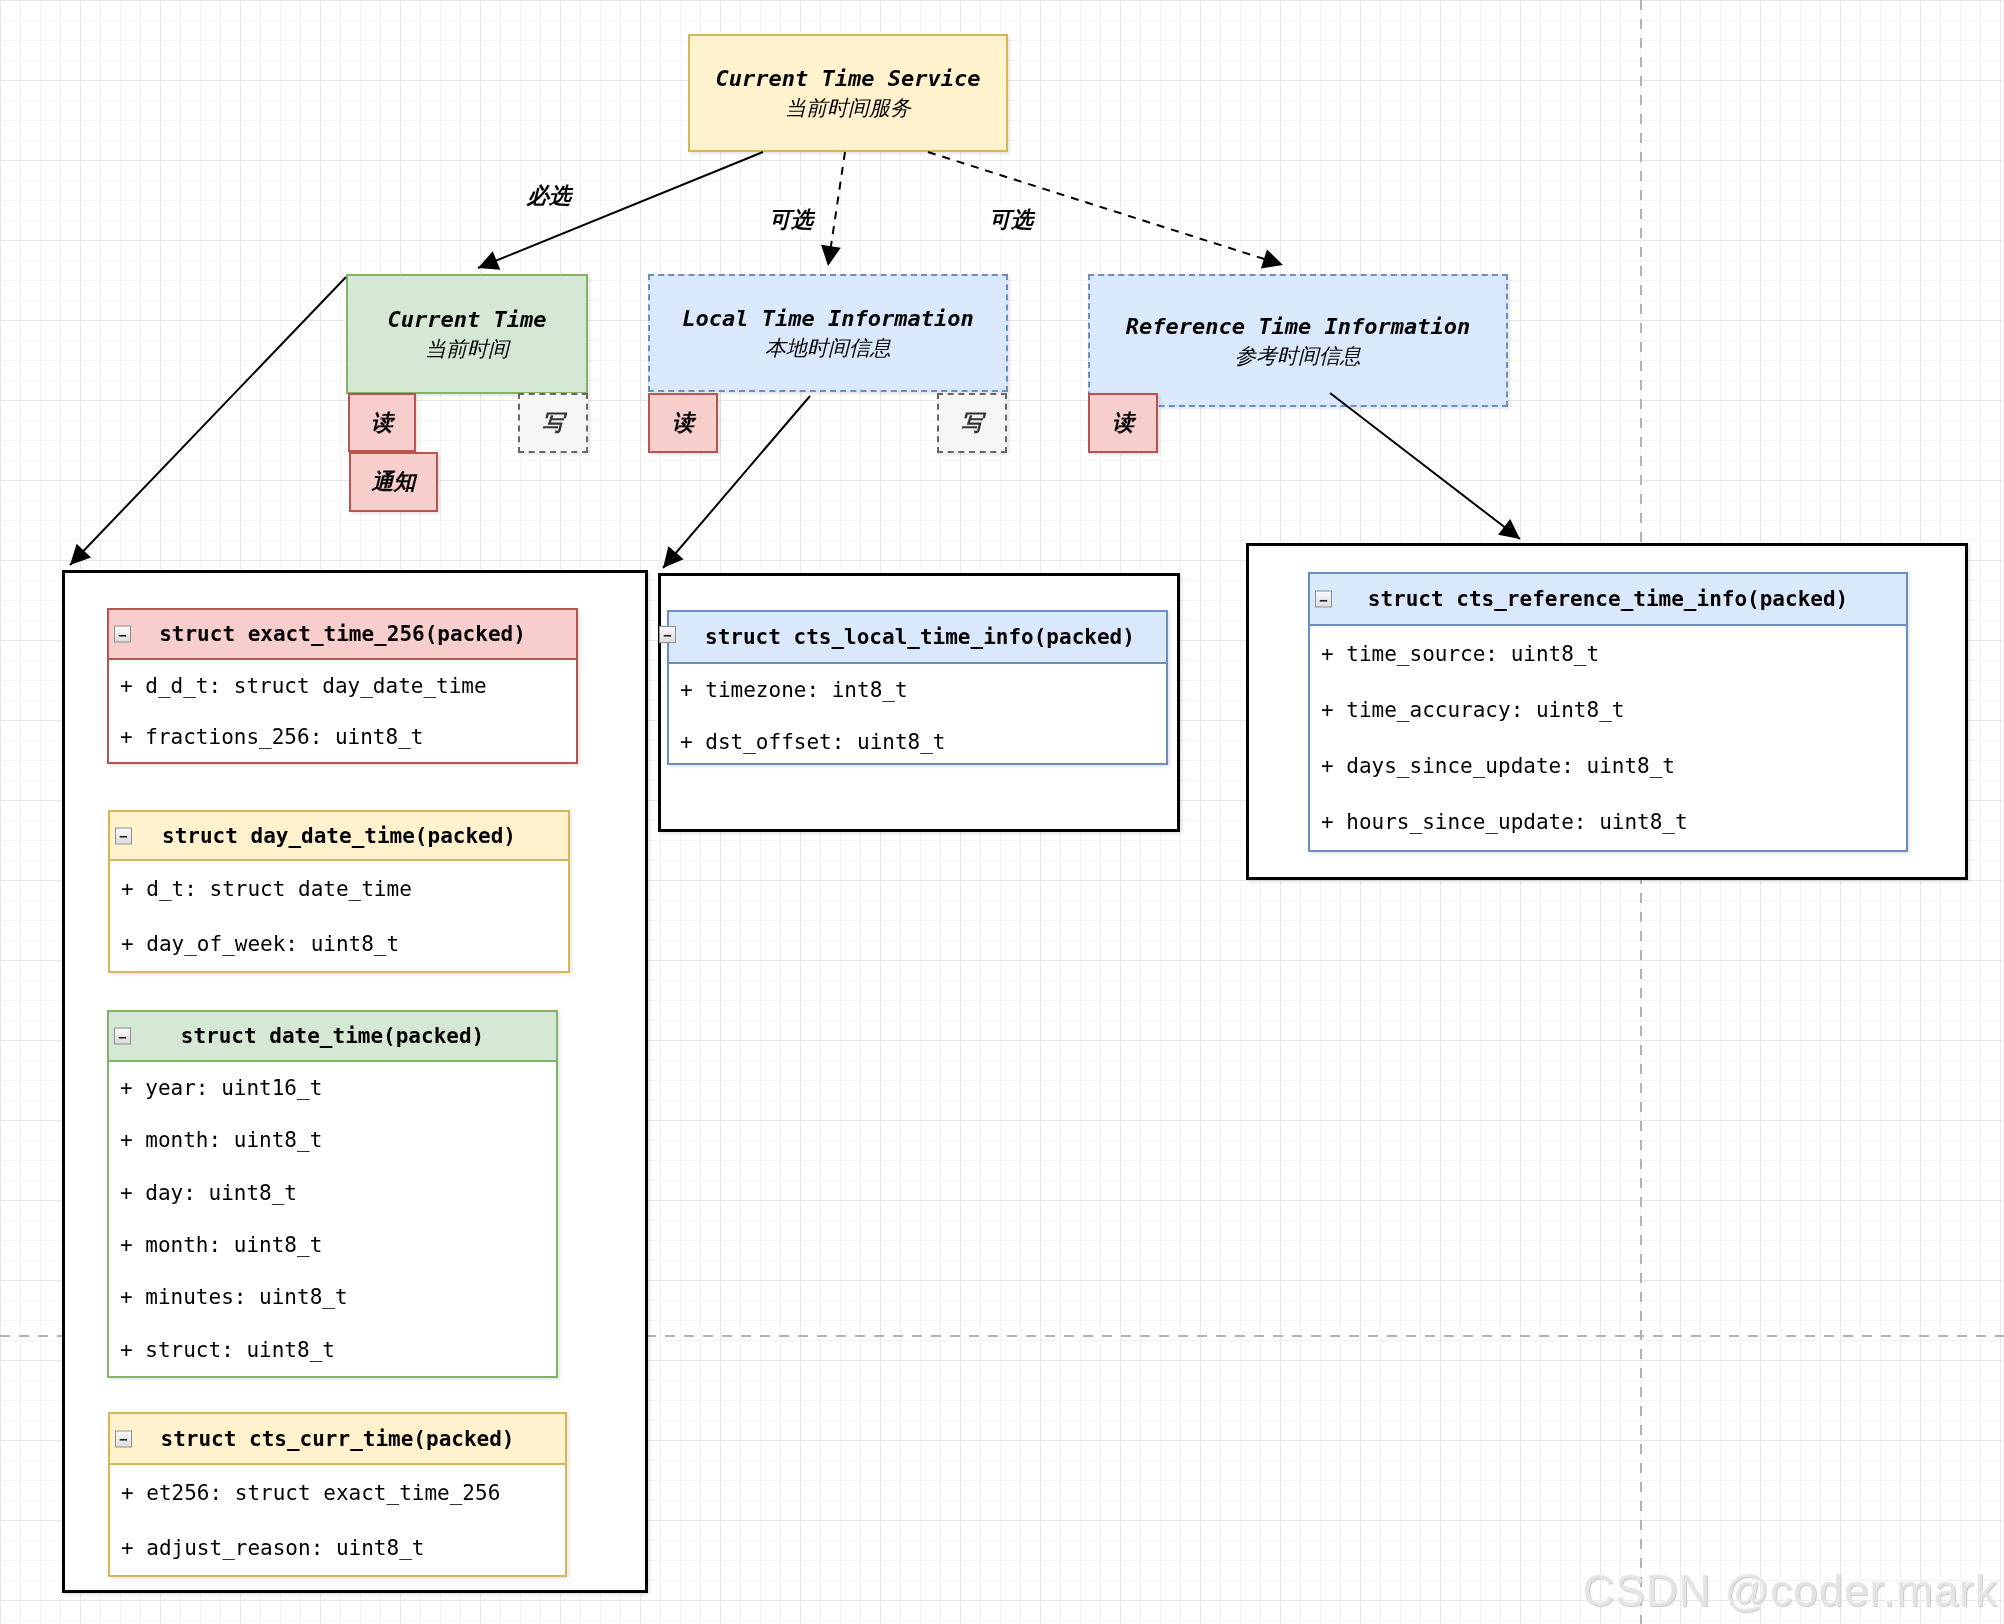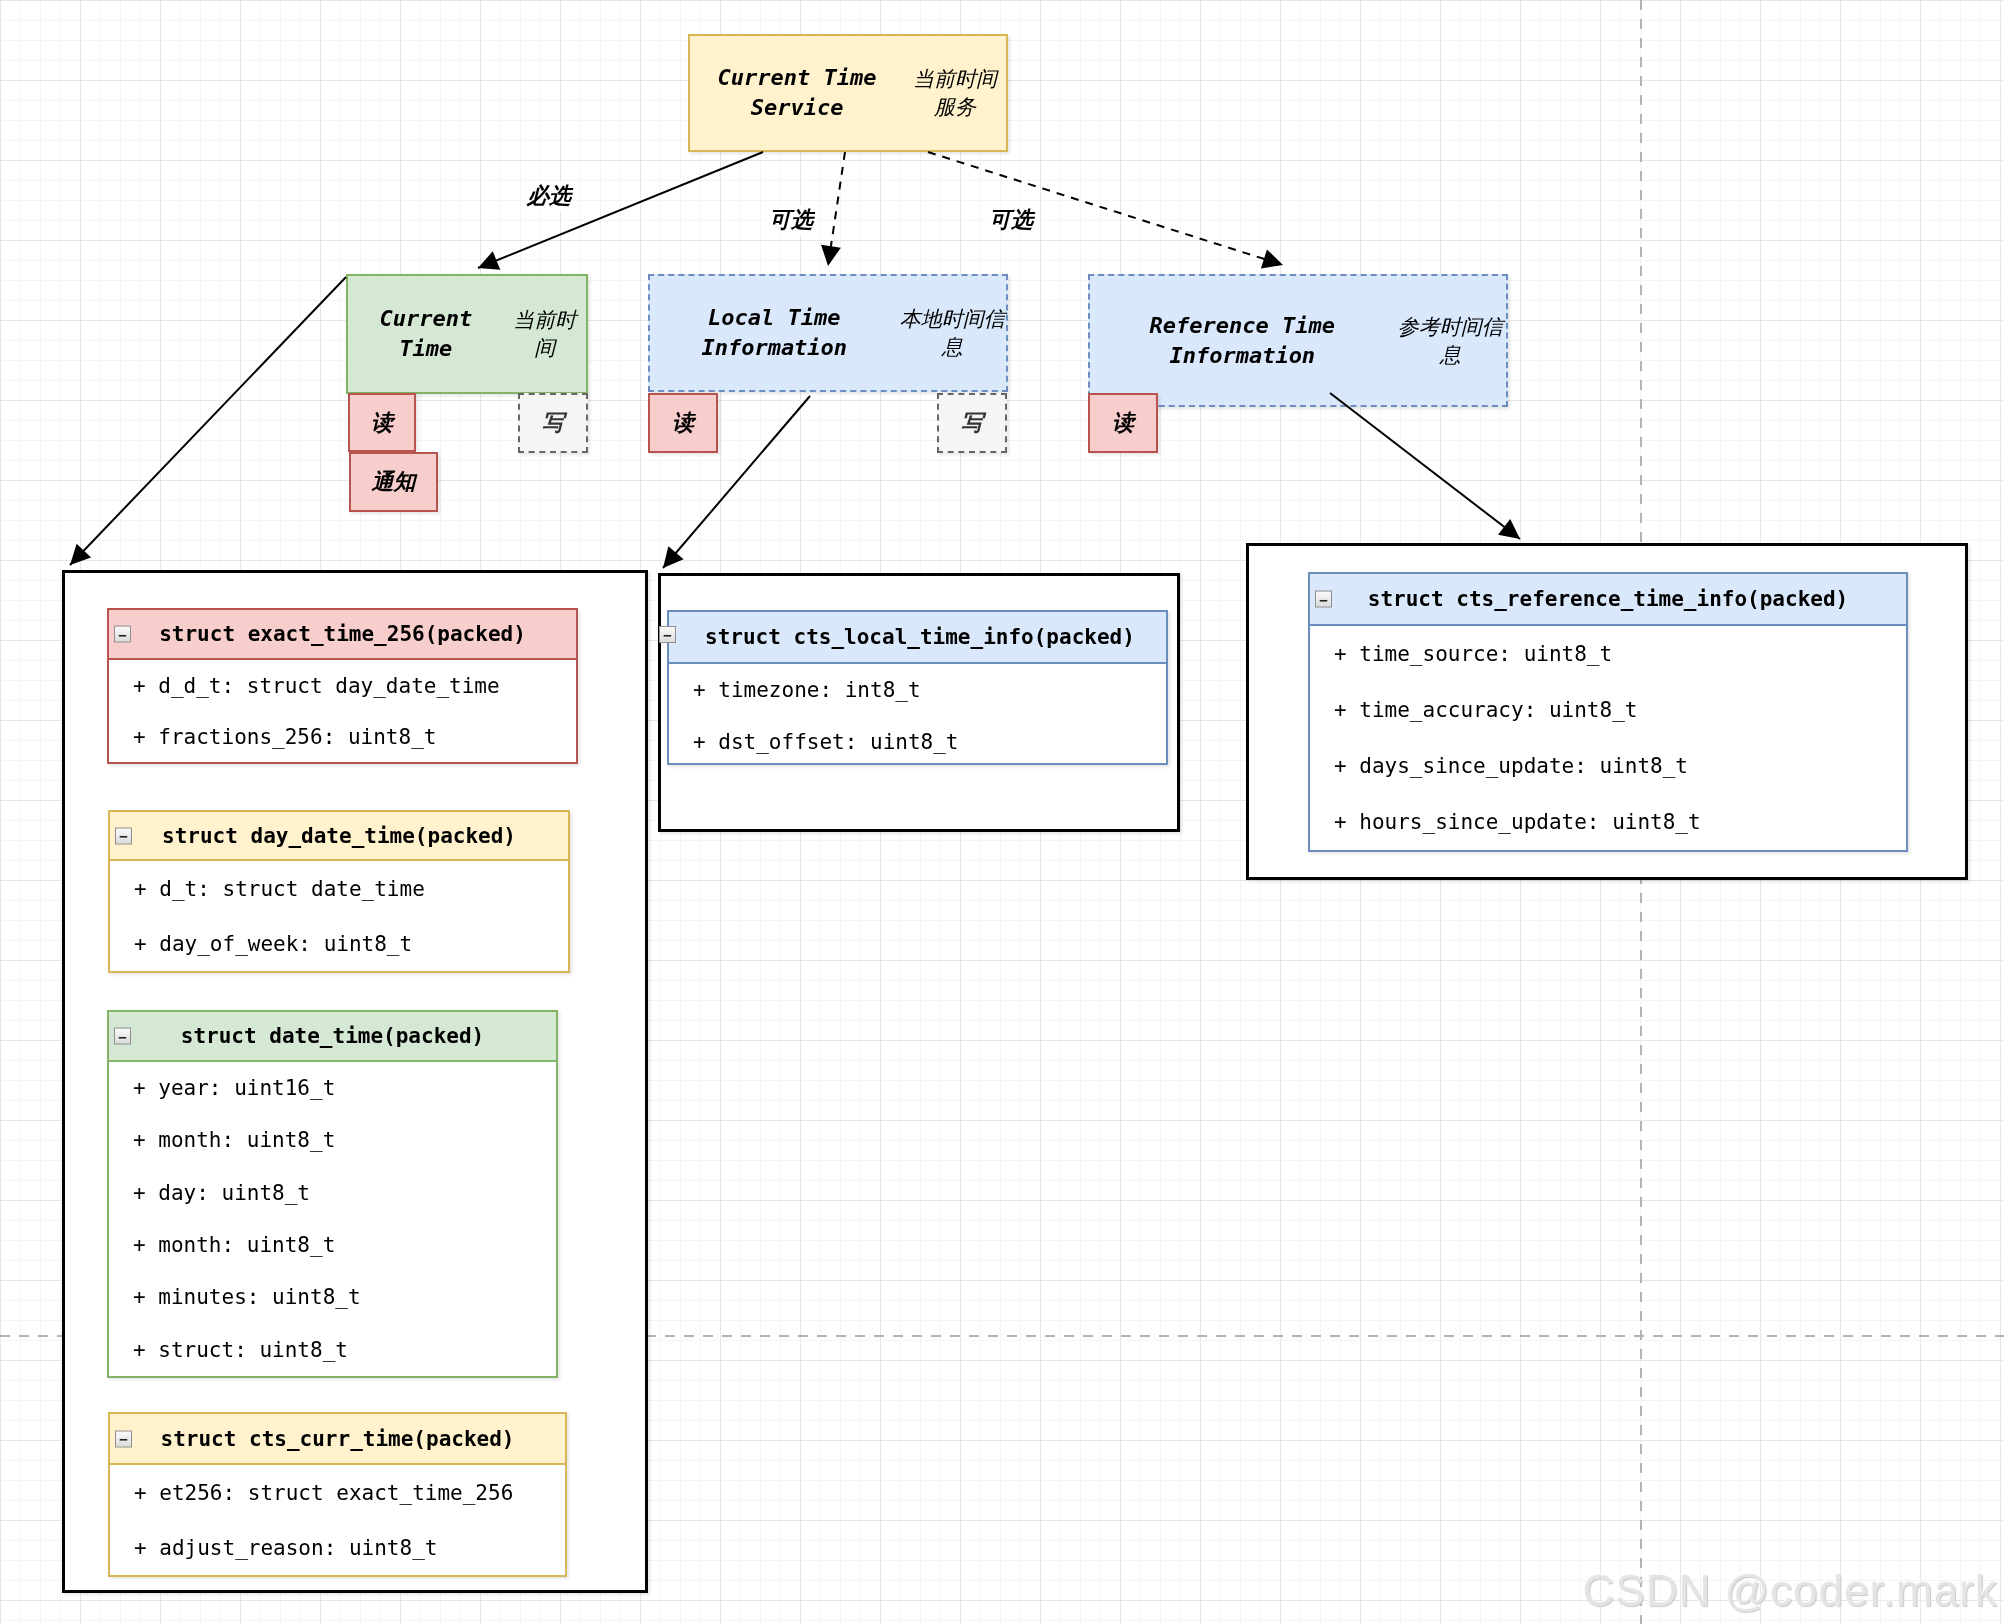--- a/index.html
+++ b/index.html
@@ -19,21 +19,21 @@
   }
   svg.layer{position:absolute;left:0;top:0;pointer-events:none;}
   #guides{z-index:1;}
   #edges{z-index:6;}
   .container{
     position:absolute;background:#ffffff;border:3px solid #000;
     box-sizing:border-box;z-index:2;box-shadow:2px 2px 3px rgba(0,0,0,.10);
   }
   .node{
     position:absolute;box-sizing:border-box;z-index:4;
-    display:flex;flex-direction:row;align-items:center;justify-content:center;
+    display:flex;flex-direction:column;align-items:center;justify-content:center;
     text-align:center;box-shadow:2px 2px 3px rgba(0,0,0,.10);
   }
   .node .t{font-weight:bold;font-style:italic;font-size:22px;line-height:30px;}
   .node .s{font-style:italic;font-size:21px;line-height:28px;}
   .yellow{background:#FFF2CC;border:2px solid #D6B656;}
   .green {background:#D5E8D4;border:2px solid #82B366;}
   .blue  {background:#DAE8FC;border:2px dashed #6C8EBF;}
   .badge{
     position:absolute;box-sizing:border-box;z-index:4;
     display:flex;align-items:center;justify-content:center;
@@ -48,21 +48,21 @@
   }
   .struct .hd{
     position:relative;box-sizing:border-box;width:100%;
     display:flex;align-items:center;justify-content:center;
     font-weight:bold;font-size:21px;
   }
   .struct .hd.left{justify-content:flex-start;padding-left:36px;}
   .struct .bd{
     box-sizing:border-box;width:100%;
     display:flex;flex-direction:column;justify-content:space-around;
-    padding-left:24px;font-size:21px;
+    padding-left:11px;font-size:21px;
   }
   .struct .bd .row{display:flex;align-items:center;white-space:pre;}
   .struct.redb  {border:2px solid #B85450;}
   .struct.redb  .hd{background:#F8CECC;border-bottom:2px solid #B85450;}
   .struct.yelb  {border:2px solid #D6B656;}
   .struct.yelb  .hd{background:#FFF2CC;border-bottom:2px solid #D6B656;}
   .struct.grnb  {border:2px solid #82B366;}
   .struct.grnb  .hd{background:#D5E8D4;border-bottom:2px solid #82B366;}
   .struct.blub  {border:2px solid #6C8EBF;}
   .struct.blub  .hd{background:#DAE8FC;border-bottom:2px solid #6C8EBF;}

